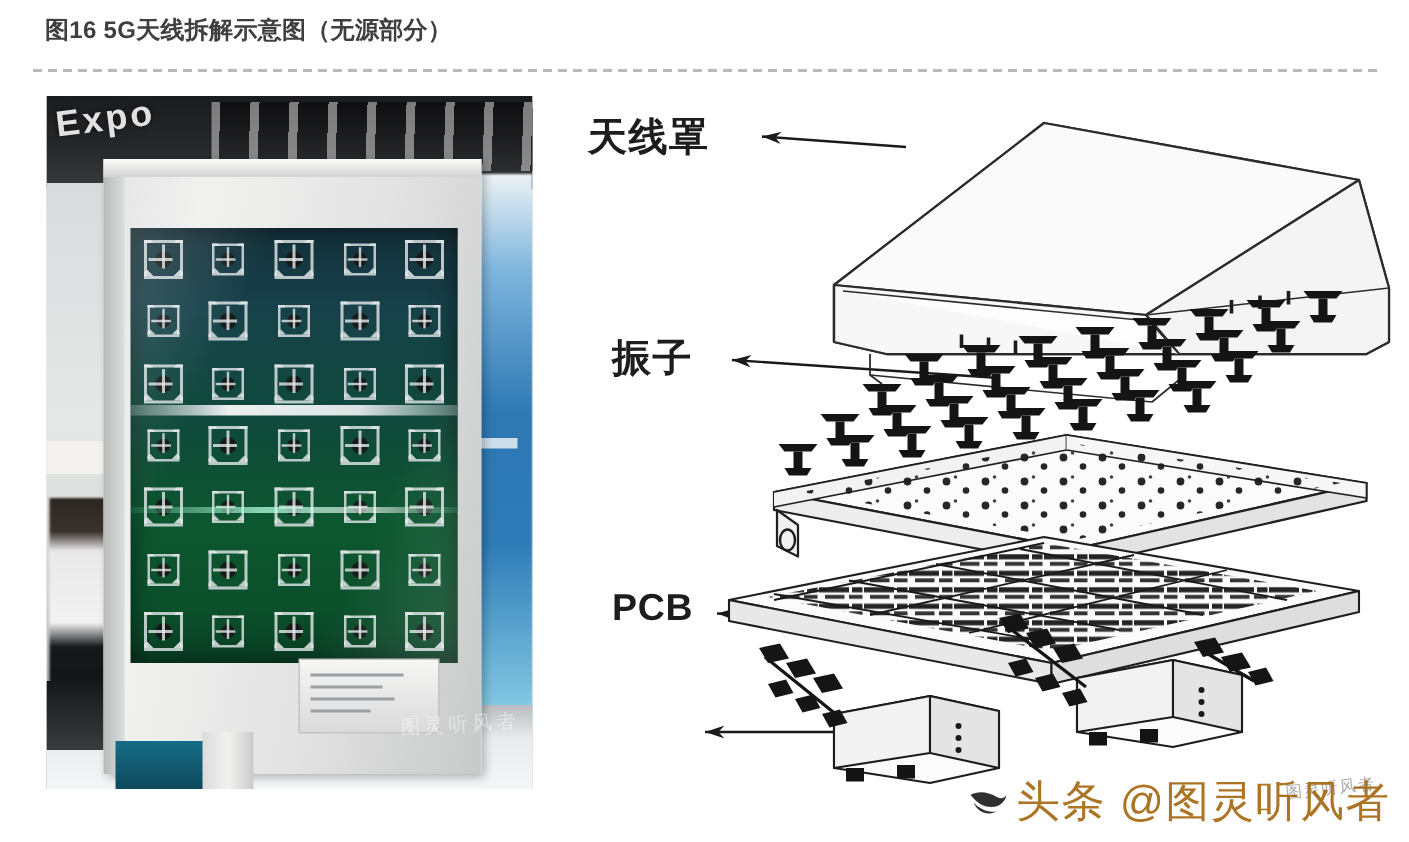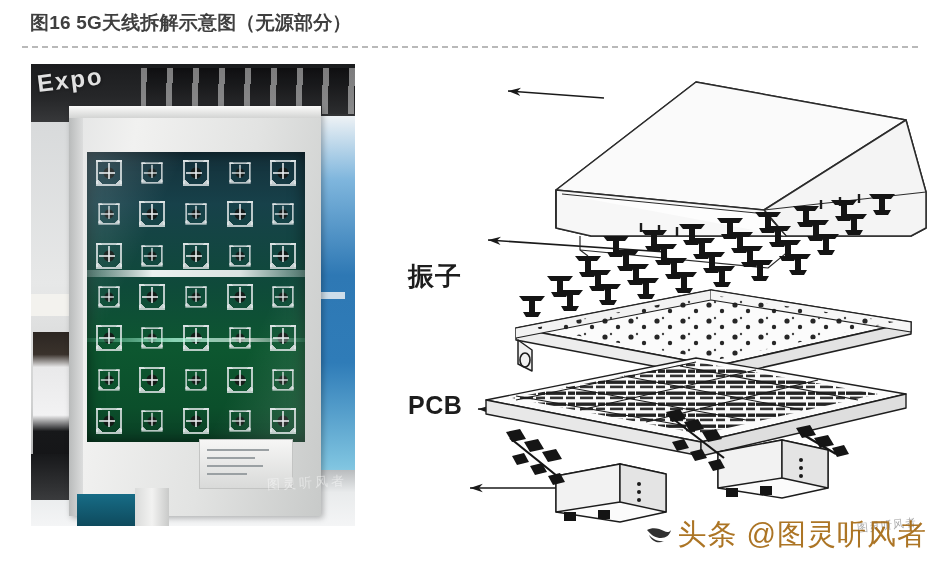--- a/index.html
+++ b/index.html
@@ -18,21 +18,21 @@
     position: absolute;
     inset: 0;
     background: #ffffff;
   }
 
   
   .title {
     position: absolute;
     left: 30px;
     top: 10px;
-    font-size: 19px;
+    font-size: 16px;
     font-weight: 700;
     color: #3f3f3f;
     letter-spacing: 0.2px;
     white-space: nowrap;
   }
   .divider {
     position: absolute;
     left: 22px;
     top: 46px;
     width: 896px;
@@ -730,21 +730,22 @@
           <path d="M466,388 l12,-3 l5,9 l-12,3 Z"></path>
         </g>
         <g fill="none" stroke="#151515" stroke-width="2.2">
           <path d="M144,378 L196,420"></path>
           <path d="M306,358 L358,398"></path>
           <path d="M436,374 L470,394"></path>
         </g>
       </g>
     </svg>
 
-    <div class="lbl lbl-cn" style="left:42px; top:161px;margin-top:38px;">振子</div>
+    <div class="lbl lbl-cn" style="left:26px; top:14px;">天线罩</div>
+    <div class="lbl lbl-cn" style="left:42px; top:161px;">振子</div>
     <div class="lbl lbl-en" style="left:42px; top:331px;">PCB</div>
   </div>
 
   <div class="wm-ghost">图灵听风者</div>
   <div class="watermark">
     <svg class="wm-bird" viewBox="0 0 26 18" xmlns="http://www.w3.org/2000/svg">
       <path d="M1,4 C6,1 13,2 18,5 C21,7 24,6 25,4 C24,9 20,12 15,12 C10,12 6,10 1,4 Z" fill="#141414"></path>
       <path d="M3,9 C7,13 12,16 18,15 C13,18 6,16 3,9 Z" fill="#141414"></path>
     </svg>
     <span class="wm-text">头条 @图灵听风者</span>

